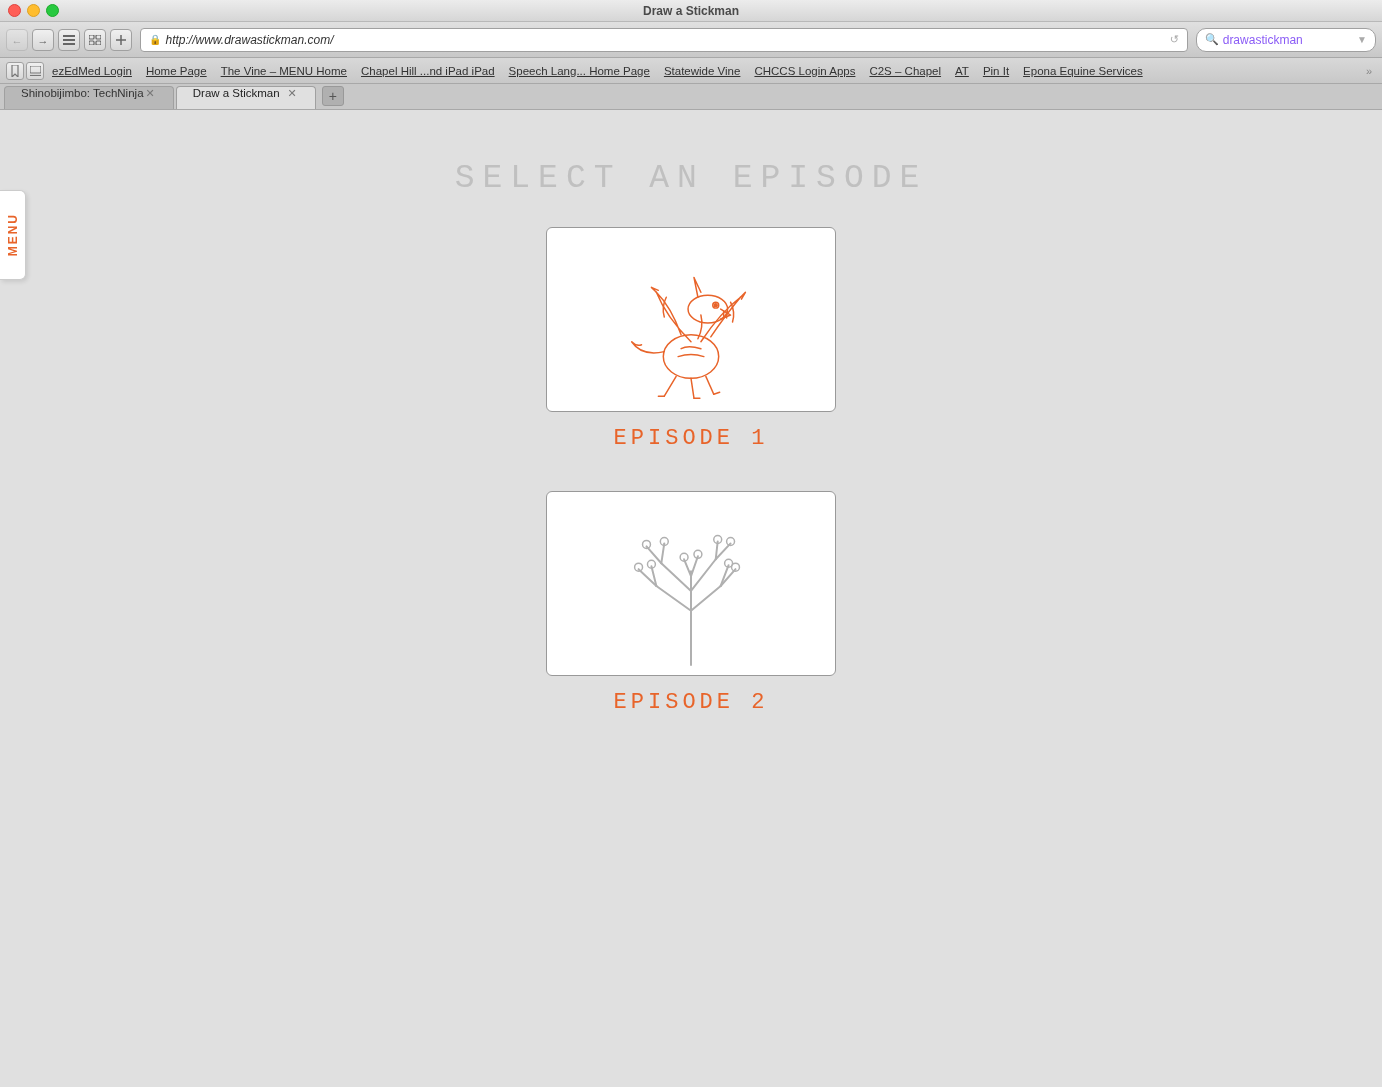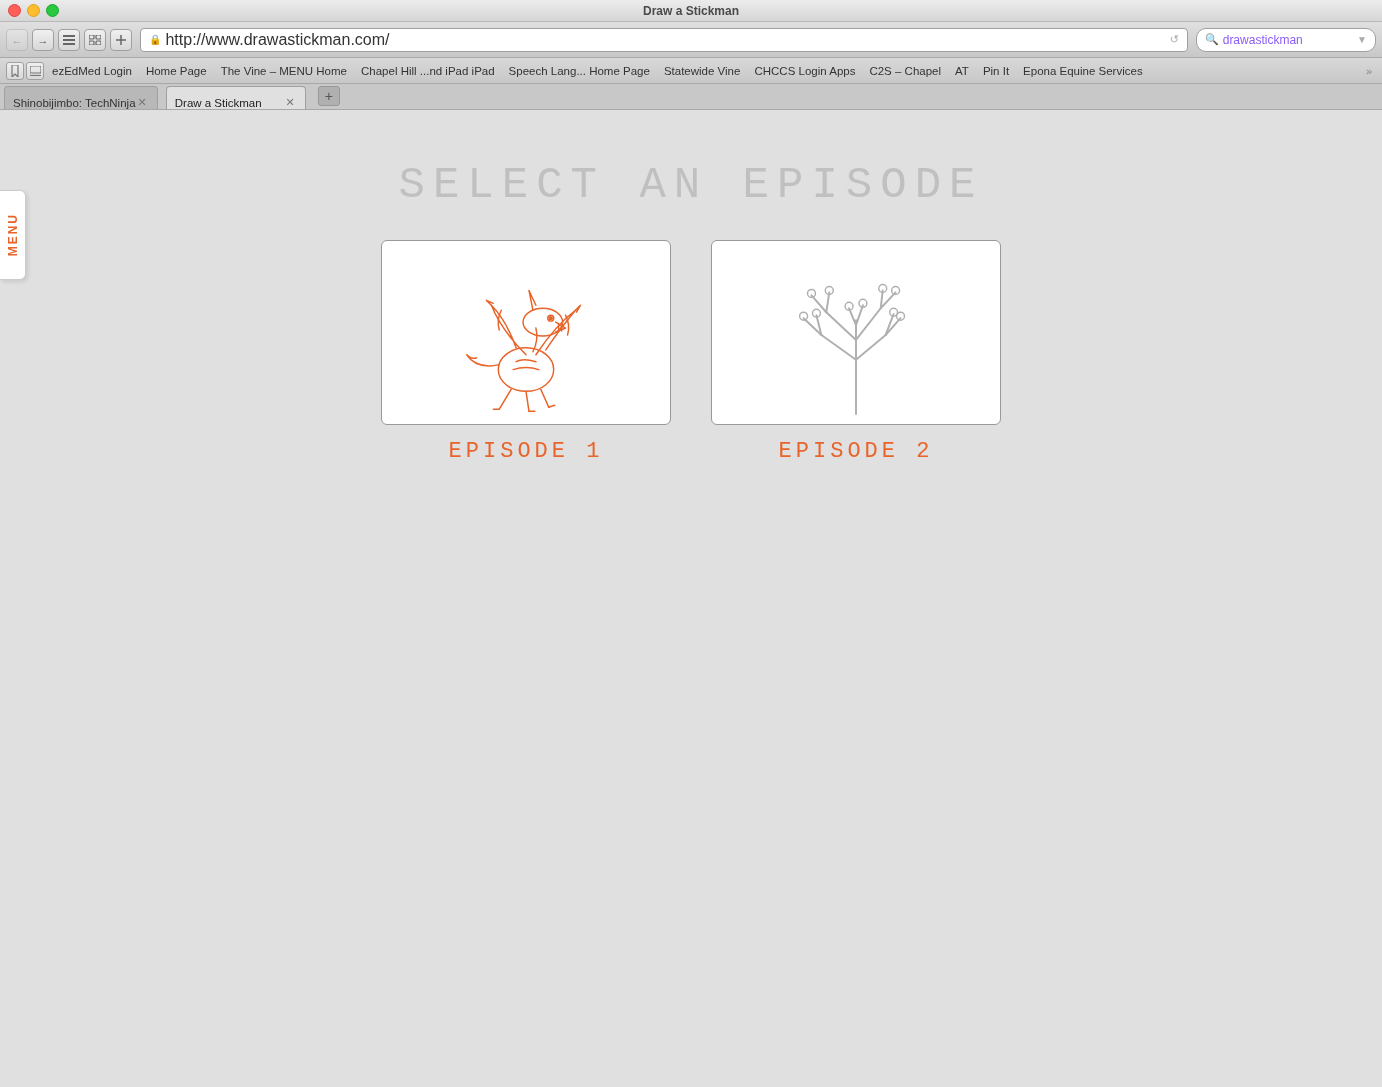--- a/index.html
+++ b/index.html
@@ -141,20 +141,21 @@
       color: #555;
     }
 
     .bookmark-link {
       font-size: 11.5px;
       color: #333;
       padding: 2px 6px;
       cursor: pointer;
       white-space: nowrap;
       border-radius: 3px;
+      text-decoration: underline;
     }
 
     
     .tabs-bar {
       height: 26px;
       background: #c8c8c8;
       display: flex;
       align-items: flex-end;
       padding: 0 0 0 4px;
       border-bottom: 1px solid #a8a8a8;
@@ -162,26 +163,26 @@
 
     .tab {
       height: 23px;
       min-width: 140px;
       max-width: 240px;
       background: #b8b8b8;
       border: 1px solid #a0a0a0;
       border-bottom: none;
       border-radius: 4px 4px 0 0;
       display: flex;
-      align-items: flex-end;
-      padding: 0 8px;
+      align-items: flex-start;
+      padding: 0 16px;
       font-size: 11.5px;
       color: #333;
       cursor: pointer;
-      margin-right: 8px;
+      margin-right: 2px;
     }
 
     .tab.active {
       background: #e0e0e0;
       color: #222;
       z-index: 1;
     }
 
     .tab-close {
       margin-left: auto;
@@ -242,34 +243,35 @@
       letter-spacing: 2px;
       font-weight: 600;
       text-transform: uppercase;
     }
 
     
     .select-heading {
       text-align: center;
       margin-top: 50px;
       margin-bottom: 30px;
-      font-size: 44px;
+      font-size: 33px;
       letter-spacing: 8px;
       color: #c0c0c0;
       font-family: 'Courier New', monospace;
       font-weight: normal;
       text-transform: uppercase;
     }
 
     
     .episodes-container {
       display: flex;
       justify-content: center;
       gap: 40px;
       margin-top: 10px;
+      flex-direction: column;
     }
 
     .episode-item {
       display: flex;
       flex-direction: column;
       align-items: center;
       cursor: pointer;
     }
 
     .episode-thumbnail {
@@ -330,21 +332,21 @@
       </svg>
   </div>
   <div class="toolbar-icon-btn">
     <svg width="12" height="12" viewBox="0 0 12 12">
         <line x1="6" y1="1" x2="6" y2="11" stroke="#666" stroke-width="1.5"></line>
         <line x1="1" y1="6" x2="11" y2="6" stroke="#666" stroke-width="1.5"></line>
       </svg>
   </div>
   <div class="address-bar">
     <span style="color:#888;font-size:10px;margin-right:4px;">🔒</span>
-    <span style="font-size:16px;color:#333;">http://www.drawastickman.com/</span>
+    <span style="font-size:12px;color:#333;font-style:italic;">http://www.drawastickman.com/</span>
     <span style="margin-left:auto;color:#aaa;font-size:11px;">↺</span>
   </div>
   <div class="search-bar">
     <span style="color:#aaa;font-size:11px;">🔍</span>
     <span style="font-size:12px;color:#8b5cf6;">drawastickman</span>
     <span style="margin-left:auto;color:#aaa;font-size:10px;">▼</span>
   </div>
 </div>
 
 <div class="bookmarks-bar">

